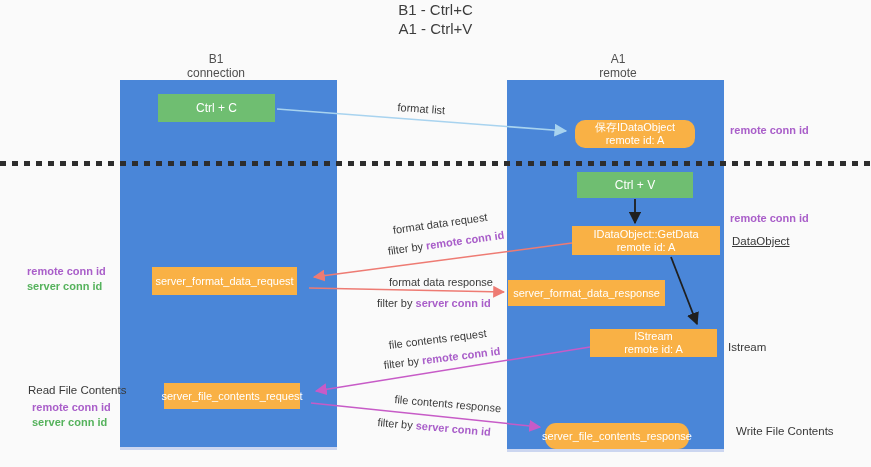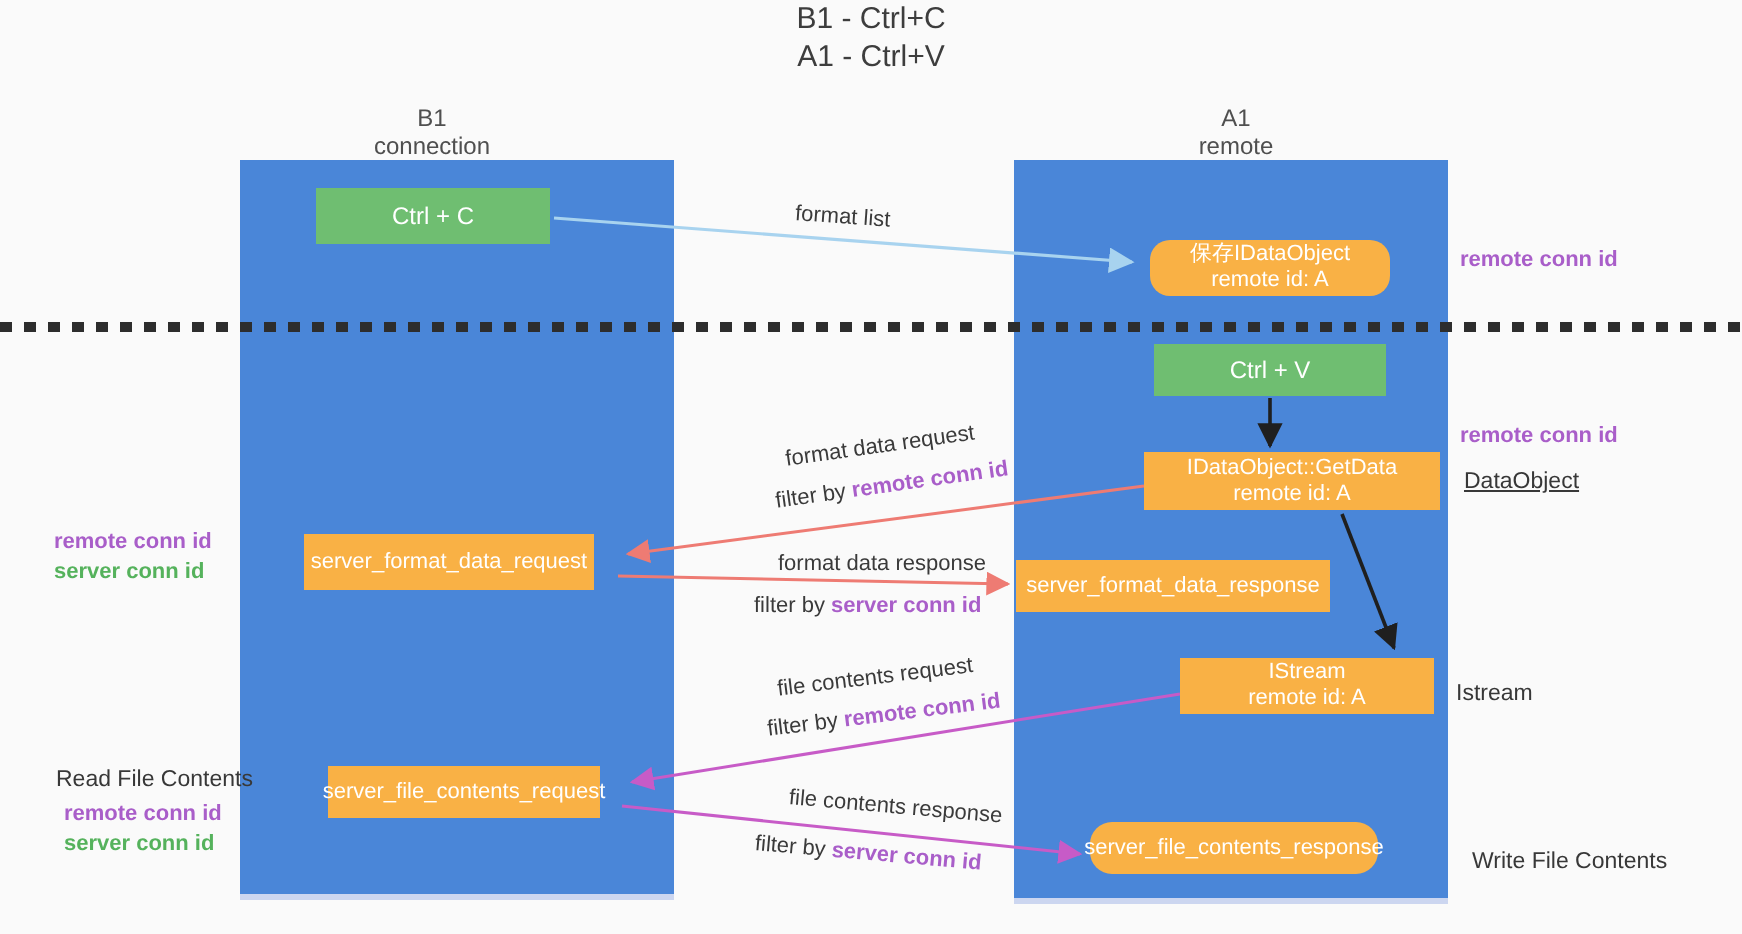--- a/index.html
+++ b/index.html
@@ -123,21 +123,21 @@
     <div>IDataObject::GetData</div>
     <div>remote id: A</div>
   </div>
   <div class="abs node" style="left:590px; top:329px; width:127px; height:28px;">
     <div>IStream</div>
     <div>remote id: A</div>
   </div>
   <div class="abs node" style="left:508px; top:280px; width:157px; height:26px;">
     <div>server_format_data_response</div>
   </div>
-  <div class="abs node" style="left:545px; top:411px; width:144px; height:26px;border-radius:11px;">
+  <div class="abs node" style="left:545px; top:423px; width:144px; height:26px;border-radius:11px;">
     <div>server_file_contents_response</div>
   </div>
 
   <div class="abs lbl rot-dn4" style="left:398px; top:101px;">format list</div>
 
   <div class="abs lbl rot-up" style="left:392px; top:224px;">format data request</div>
   <div class="abs lbl rot-up" style="left:387px; top:245px;">
     <span>filter by </span><span class="hl-purple">remote conn id</span>
   </div>
 

